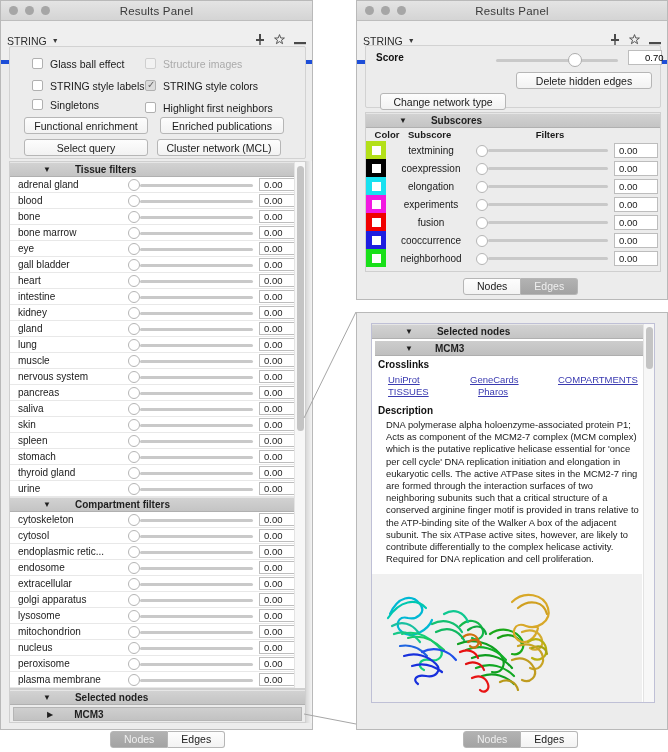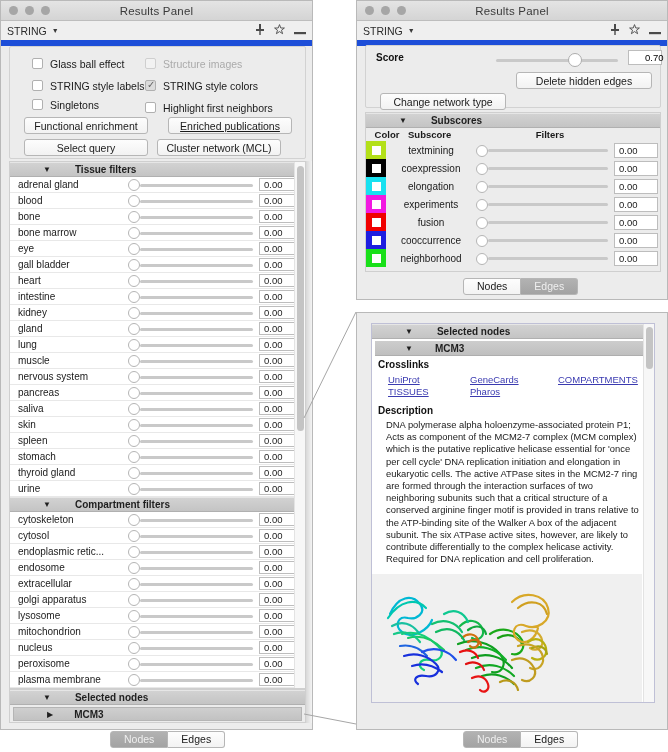--- a/index.html
+++ b/index.html
@@ -27,23 +27,23 @@
   }
   .traffic { display: flex; gap: 7px; margin-left: 8px; }
   .dot { width: 9px; height: 9px; border-radius: 50%; background: #a6a6a6; }
   .win-title {
     position: absolute; left: 0; right: 0; text-align: center;
     font-size: 11.5px; color: #3a3a3a; letter-spacing: .2px;
   }
   .toolbar {
     height: 19px;
     background: #efefef;
-    border-bottom: 6px solid #1d4ed8;
+    border-bottom: 4px solid #1d4ed8;
     display: flex; align-items: center;
-    padding: 0 6px;
+    padding: 10px 6px;
     position: relative;
   }
   .tb-label { font-size: 10.5px; color: #2b2b2b; }
   .tb-caret { font-size: 7px; color: #3a3a3a; margin-left: 5px; }
   .tb-right { position: absolute; right: 6px; display: flex; align-items: center; gap: 9px; }
   .ticon { font-size: 11px; color: #4a4a4a; line-height: 1; }
   .ticon.dash { font-size: 13px; font-weight: bold; }
   .card {
     background: #ececec;
     border: 1px solid #d2d2d2;
@@ -227,21 +227,21 @@
           <span class="cbox checked"></span>
           <span class="cb-text">STRING style colors</span>
         </div>
         <div class="cb-row" style="margin-top:5px;">
           <span class="cbox"></span>
           <span class="cb-text">Highlight first neighbors</span>
         </div>
       </div>
 
       <button class="btn" style="position:absolute; left:14px; top:70px; width:124px; height:17px;">Functional enrichment</button>
-      <button class="btn" style="position:absolute; left:158px; top:70px; width:124px; height:17px;text-decoration:underline;">Enriched publications</button>
+      <button class="btn" style="position:absolute; left:150px; top:70px; width:124px; height:17px;">Enriched publications</button>
       <button class="btn" style="position:absolute; left:14px; top:92px; width:124px; height:17px;">Select query</button>
       <button class="btn" style="position:absolute; left:147px; top:92px; width:124px; height:17px;">Cluster network (MCL)</button>
     </div>
 
     <div style="position:absolute; left:8px; top:160px; width:297px; height:528px; overflow:hidden; background:#fff; border:1px solid #cfcfcf; box-sizing:border-box;">
 
       <div class="sec-head" style="width:285px;">
         <span class="sec-tri">▼</span>
         <span class="sec-title">Tissue filters</span>
       </div>
@@ -689,21 +689,21 @@
 
       <div style="padding:3px 6px 0 6px;">
         <div class="lbl-bold">Crosslinks</div>
 
         <div style="margin-top:4px; padding-left:10px;">
           <div style="display:flex;">
             <a class="link" style="width:82px;">UniProt</a>
             <a class="link" style="width:88px;">GeneCards</a>
             <a class="link">COMPARTMENTS</a>
           </div>
-          <div style="display:flex; margin-top:1px;">
+          <div style="display:flex; margin-top:1px;gap:8px;">
             <a class="link" style="width:82px;">TISSUES</a>
             <a class="link" style="width:88px;">Pharos</a>
           </div>
         </div>
 
         <div class="lbl-bold" style="margin-top:8px;">Description</div>
         <div class="desc" style="margin-top:3px; padding-left:8px; padding-right:4px;">DNA polymerase alpha holoenzyme-associated protein P1; Acts as component of the MCM2-7 complex (MCM complex) which is the putative replicative helicase essential for 'once per cell cycle' DNA replication initiation and elongation in eukaryotic cells. The active ATPase sites in the MCM2-7 ring are formed through the interaction surfaces of two neighboring subunits such that a critical structure of a conserved arginine finger motif is provided in trans relative to the ATP-binding site of the Walker A box of the adjacent subunit. The six ATPase active sites, however, are likely to contribute differentially to the complex helicase activity. Required for DNA replication and cell proliferation.</div>
 
         <div class="lbl-bold" style="margin-top:10px;">Structure</div>
       </div>

